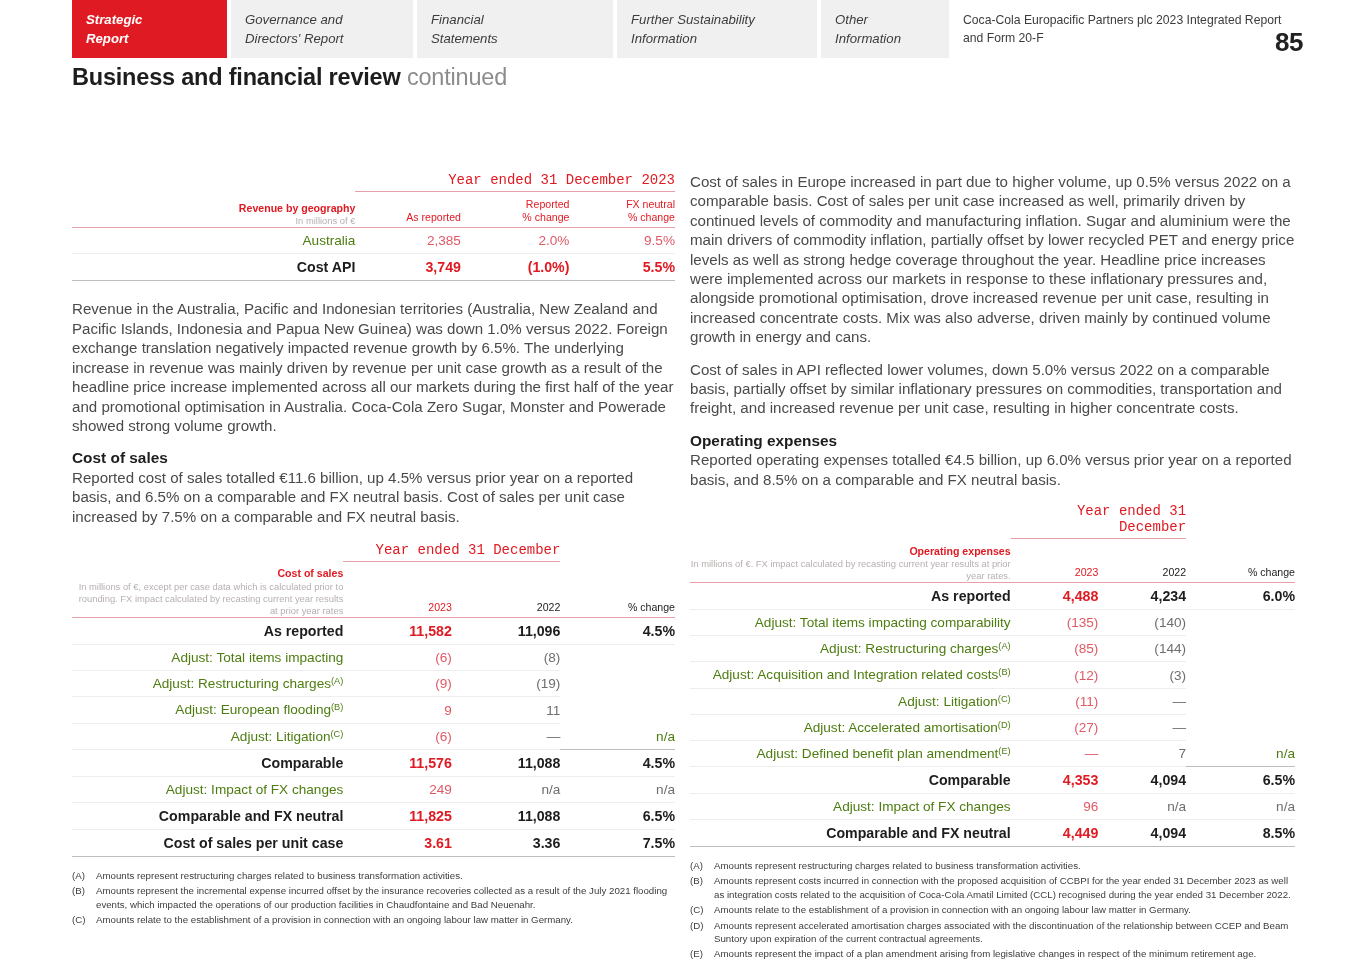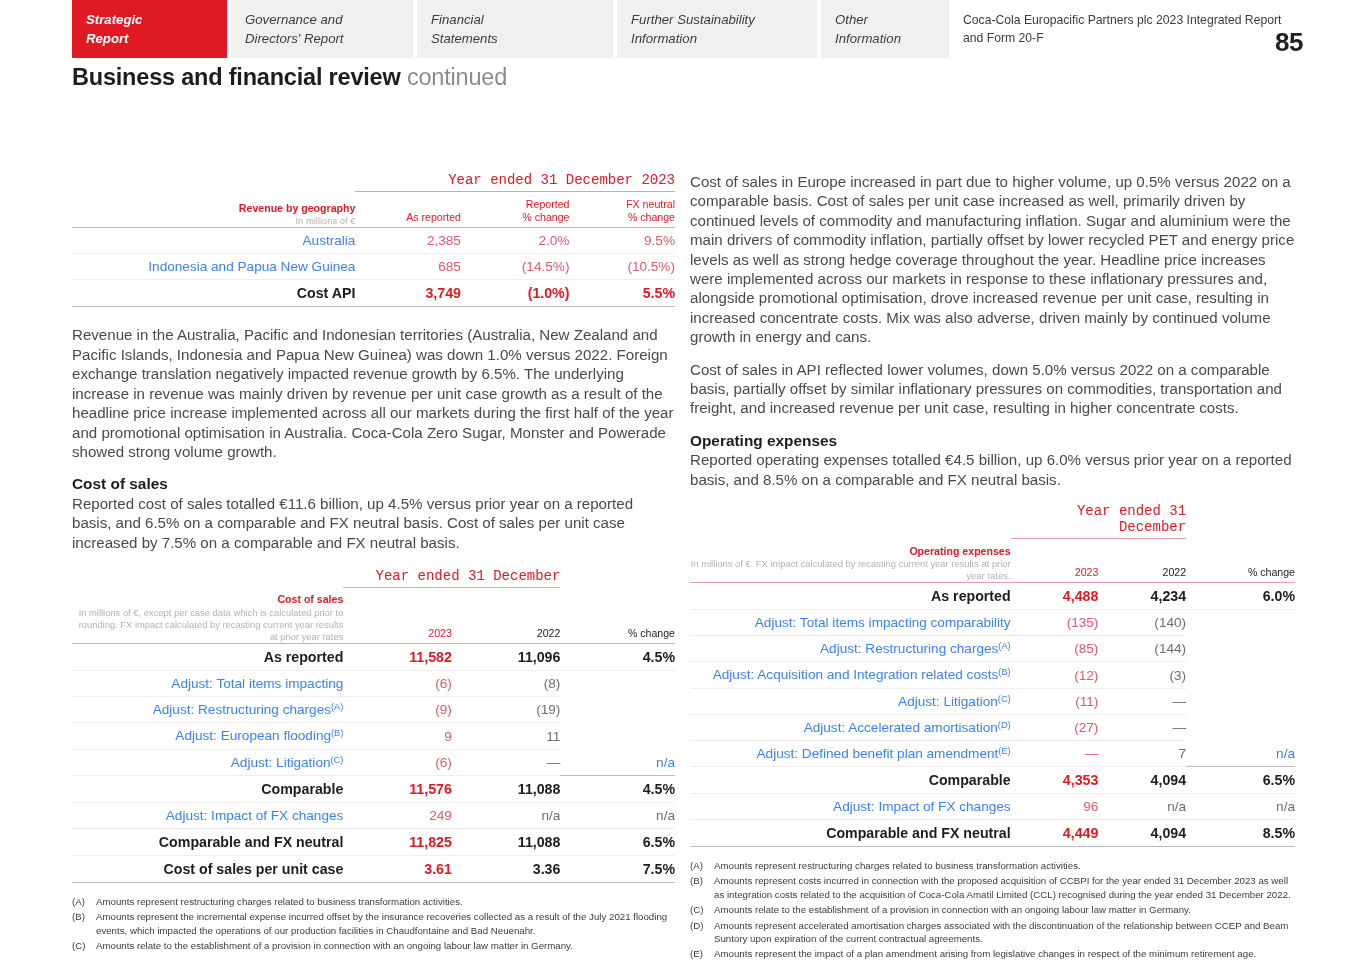--- a/index.html
+++ b/index.html
@@ -150,21 +150,21 @@
     line-height: 1.25;
   }
   .colhdr.dark { color: #1d1d1d; }
 
   tr.hdrrow > td { padding-top: 6px !important; }
 
   tr.datarow td {
     padding-top: 5px !important;
     padding-bottom: 5px !important;
     border-bottom: 1px solid #eeeeee;
-    color: #3b82f6;
+    color: #4d7c0f;
     font-size: 13.6px;
   }
   tr.datarow td.num-red { color: #e05a66; }
   tr.datarow td.num-grey { color: #6e6e6e; }
 
   tr.boldrow td {
     padding-top: 5px !important;
     padding-bottom: 5px !important;
     font-weight: bold;
     color: #1d1d1d;
@@ -283,26 +283,20 @@
         <span>FX neutral</span><br>
         <span>% change</span>
       </td>
     </tr>
     <tr class="datarow">
       <td class="lbl">Australia</td>
       <td class="num-red">2,385</td>
       <td class="num-red">2.0%</td>
       <td class="num-red">9.5%</td>
     </tr>
-    <tr class="datarow">
-      <td class="lbl">Indonesia and Papua New Guinea</td>
-      <td class="num-red">685</td>
-      <td class="num-red">(14.5%)</td>
-      <td class="num-red">(10.5%)</td>
-    </tr>
     <tr class="boldrow topline botline">
       <td class="lbl">Cost API</td>
       <td class="red">3,749</td>
       <td class="red">(1.0%)</td>
       <td class="red">5.5%</td>
     </tr>
   </tbody>
     </table>
 
   <p class="body" style="margin-top:18px">Revenue in the Australia, Pacific and Indonesian territories (Australia, New Zealand and Pacific Islands, Indonesia and Papua New Guinea) was down 1.0% versus 2022. Foreign exchange translation negatively impacted revenue growth by 6.5%. The underlying increase in revenue was mainly driven by revenue per unit case growth as a result of the headline price increase implemented across all our markets during the first half of the year and promotional optimisation in Australia. Coca-Cola Zero Sugar, Monster and Powerade showed strong volume growth.</p>

